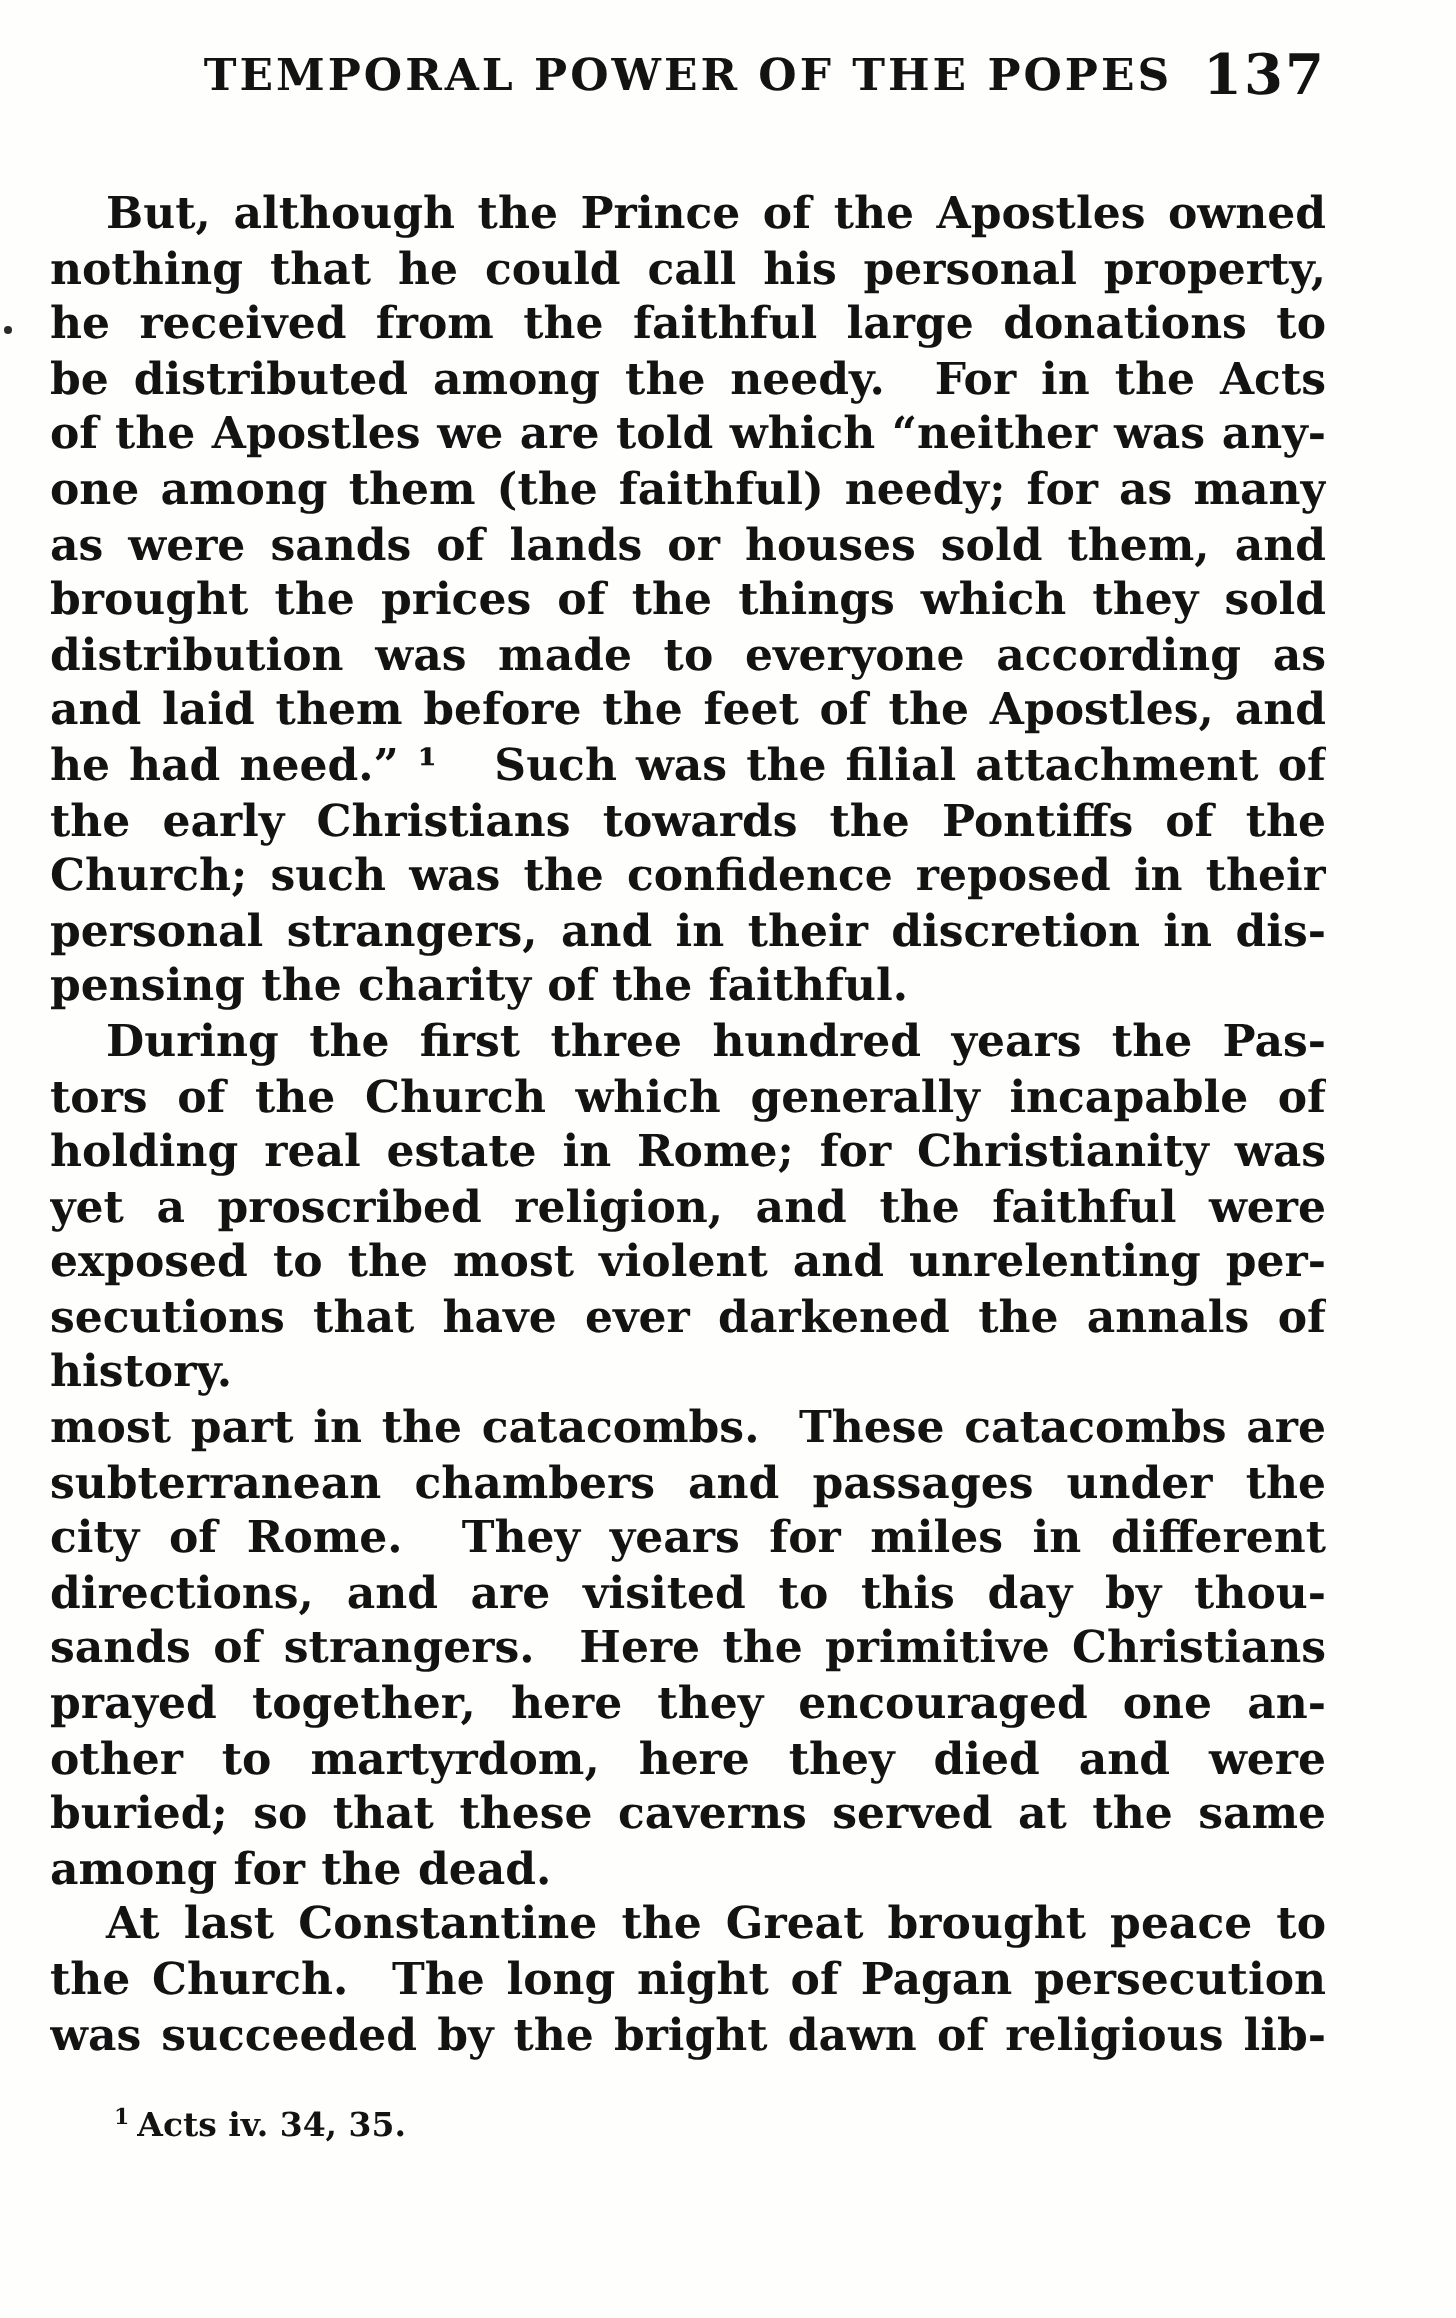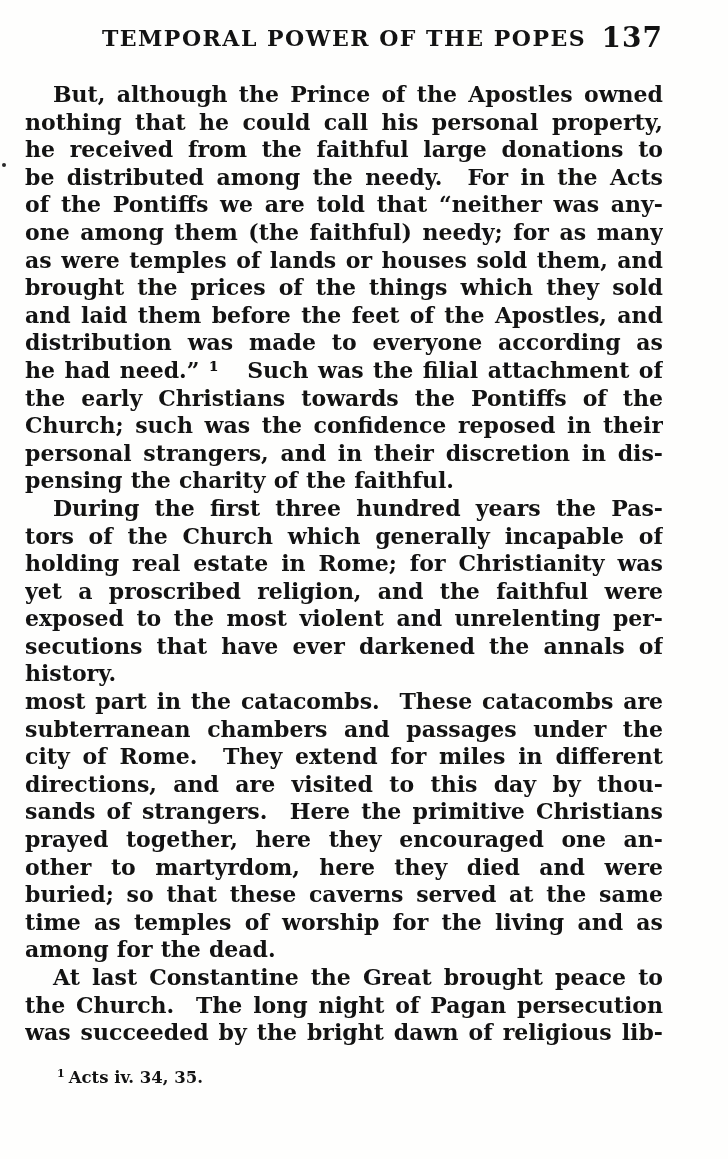--- a/index.html
+++ b/index.html
@@ -33,21 +33,21 @@
     white-space: nowrap;
   }
   .page-number {
     position: absolute;
     right: 0;
     top: 0;
     font-size: 28px;
     letter-spacing: 1px;
   }
   .text-block {
-    margin-top: 29px;
+    margin-top: 42px;
     width: 638px;
   }
   .line {
     font-size: 22px;
     line-height: 27.6px;
     height: 27.6px;
     overflow: hidden;
     white-space: pre-wrap;
     text-align: justify;
     text-align-last: justify;
@@ -92,51 +92,50 @@
     <span class="page-number">137</span>
   </div>
 
   <div class="text-block">
 
   <div class="para">
         <div class="line first">But, although the Prince of the Apostles owned</div>
         <div class="line">nothing that he could call his personal property,</div>
         <div class="line">he received from the faithful large donations to</div>
         <div class="line">be distributed among the needy.  For in the Acts</div>
-        <div class="line">of the Pontiffs we are told that “neither was any-</div>
+        <div class="line">of the Apostles we are told which “neither was any-</div>
         <div class="line">one among them (the faithful) needy; for as many</div>
-        <div class="line">as were temples of lands or houses sold them, and</div>
+        <div class="line">as were sands of lands or houses sold them, and</div>
         <div class="line">brought the prices of the things which they sold</div>
+        <div class="line">distribution was made to everyone according as</div>
         <div class="line">and laid them before the feet of the Apostles, and</div>
-        <div class="line">distribution was made to everyone according as</div>
         <div class="line">he had need.” ¹   Such was the filial attachment of</div>
         <div class="line">the early Christians towards the Pontiffs of the</div>
         <div class="line">Church; such was the confidence reposed in their</div>
         <div class="line">personal strangers, and in their discretion in dis-</div>
         <div class="line end">pensing the charity of the faithful.</div>
       </div>
       <div class="para">
         <div class="line first">During the first three hundred years the Pas-</div>
         <div class="line">tors of the Church which generally incapable of</div>
         <div class="line">holding real estate in Rome; for Christianity was</div>
         <div class="line">yet a proscribed religion, and the faithful were</div>
         <div class="line">exposed to the most violent and unrelenting per-</div>
         <div class="line">secutions that have ever darkened the annals of</div>
         <div class="line end">history.</div>
       </div>
       <div class="para">
         <div class="line">most part in the catacombs.  These catacombs are</div>
         <div class="line">subterranean chambers and passages under the</div>
-        <div class="line">city of Rome.  They extend for miles in different</div>
+        <div class="line">city of Rome.  They years for miles in different</div>
         <div class="line">directions, and are visited to this day by thou-</div>
         <div class="line">sands of strangers.  Here the primitive Christians</div>
         <div class="line">prayed together, here they encouraged one an-</div>
         <div class="line">other to martyrdom, here they died and were</div>
         <div class="line">buried; so that these caverns served at the same</div>
-        <div class="line">time as temples of worship for the living and as</div>
         <div class="line end">among for the dead.</div>
       </div>
       <div class="para">
         <div class="line first">At last Constantine the Great brought peace to</div>
         <div class="line">the Church.  The long night of Pagan persecution</div>
         <div class="line">was succeeded by the bright dawn of religious lib-</div>
       </div>
     </div>
 
   <div class="footnote">

